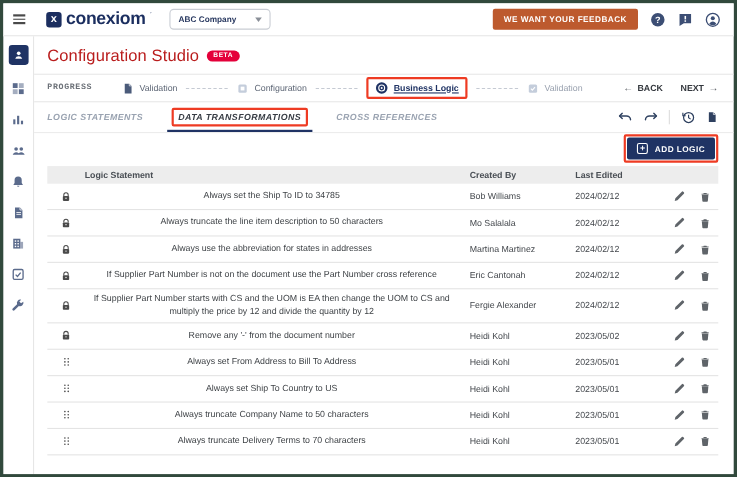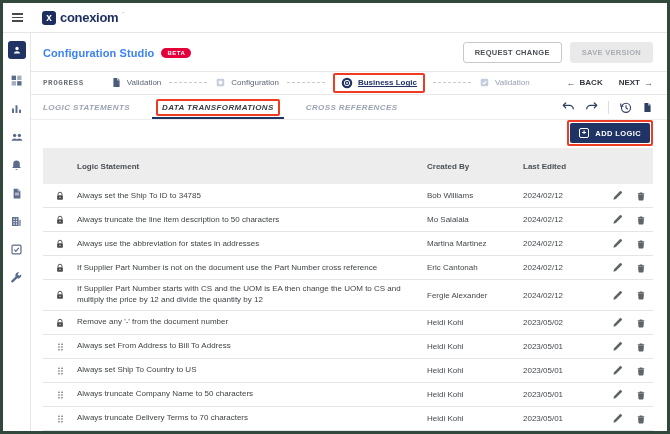--- a/index.html
+++ b/index.html
@@ -13,39 +13,39 @@
   }
   svg { display: block; }
 
   
   .topbar { height: 30px; display: flex; align-items: center; border-bottom: 1px solid #e6e6e6; background: #fff; }
   .hamburger { width: 28px; display: flex; justify-content: center; cursor: pointer; }
   .hamburger .bars { width: 11px; }
   .hamburger .bars i { display: block; height: 1.5px; background: #4a4a4a; margin: 2px 0; }
   .brand { display: flex; align-items: center; gap: 4px; margin-left: 11px; }
   .brand-mark { width: 14px; height: 14px; background: #1b2e5f; border-radius: 3px; color: #fff; font-size: 10px; font-weight: bold; display: flex; align-items: center; justify-content: center; line-height: 1; }
-  .brand-name { color: #1b2e5f; font-size: 13px; font-weight: 700; letter-spacing: -0.3px; }
+  .brand-name { color: #1b2e5f; font-size: 16px; font-weight: 700; letter-spacing: -0.3px; }
   .brand-tm { color: #1b2e5f; font-size: 6px; vertical-align: top; position: relative; top: -4px; }
   .company-select { margin-left: 16px; height: 19px; min-width: 92px; border: 1px solid #c9cdd4; border-radius: 4px; display: flex; align-items: center; justify-content: space-between; padding: 0 7px; cursor: pointer; }
   .company-select .val { font-size: 7.5px; font-weight: bold; color: #27375f; }
   .caret-down { width: 0; height: 0; border-left: 3.5px solid transparent; border-right: 3.5px solid transparent; border-top: 4px solid #8a8f98; margin-left: 8px; }
   .topbar-right { margin-left: auto; display: flex; align-items: center; gap: 11px; padding-right: 12px; }
   .feedback-btn { background: #bd5a2e; color: #fff; border: none; font-family: inherit; font-size: 7.5px; font-weight: bold; letter-spacing: 0.4px; padding: 5px 10px; border-radius: 2px; cursor: pointer; }
   .tb-icon { color: #3c4e74; cursor: pointer; }
 
   
   .shell { display: flex; height: 398px; }
   .sidebar { width: 28px; border-right: 1px solid #e6e6e6; display: flex; flex-direction: column; align-items: center; padding-top: 8px; gap: 15px; }
   .side-icon { color: #5b6b8c; cursor: pointer; display: flex; align-items: center; justify-content: center; }
   .side-icon.active { background: #1f3364; color: #fff; width: 18px; height: 18px; border-radius: 3px; }
   .main { flex: 1; display: flex; flex-direction: column; }
 
   
   .title-row { display: flex; align-items: center; padding: 9px 14px 8px 12px; }
-  .page-title { font-size: 11px; font-weight: 700; color: #3b82f6; letter-spacing: 0.1px; }
+  .page-title { font-size: 15px; font-weight: 400; color: #b91c1c; letter-spacing: 0.1px; }
   .beta-badge { background: #e4003a; color: #fff; font-size: 6px; font-weight: bold; letter-spacing: 0.5px; border-radius: 7px; padding: 2px 6px; margin-left: 7px; }
   .title-actions { margin-left: auto; display: flex; gap: 8px; }
   .btn-outline { background: #fff; border: 1px solid #c8c8c8; border-radius: 3px; font-family: inherit; font-size: 7.5px; font-weight: bold; letter-spacing: 0.3px; color: #4a4e55; padding: 5px 11px; cursor: pointer; }
   .btn-disabled { background: #e9e9e9; border: 1px solid #e9e9e9; border-radius: 3px; font-family: inherit; font-size: 7.5px; font-weight: bold; letter-spacing: 0.3px; color: #a9adb3; padding: 5px 11px; }
 
   
   .progress-row { height: 26px; border-top: 1px solid #e8e8e8; border-bottom: 1px solid #e8e8e8; display: flex; align-items: center; padding: 0 14px 0 12px; }
   .progress-label { font-size: 7.5px; font-weight: bold; color: #6b7077; letter-spacing: 0.6px; font-family: Liberation Mono, monospace; }
   .steps { flex: 1; display: flex; align-items: center; justify-content: center; }
   .step { display: flex; align-items: center; gap: 5px; cursor: pointer; }
@@ -73,44 +73,71 @@
 
   
   .addlogic-row { height: 28px; display: flex; justify-content: flex-end; align-items: center; padding-right: 14px; }
   .addlogic-annotation { display: inline-flex; padding: 1px; }
   .add-logic-btn { background: #1f3364; color: #fff; border: none; font-family: inherit; font-size: 7.5px; font-weight: bold; letter-spacing: 0.4px; padding: 5px 9px; border-radius: 2px; display: flex; align-items: center; gap: 6px; cursor: pointer; }
   .plus-box { width: 10px; height: 10px; border: 1px solid #fff; border-radius: 2px; display: flex; align-items: center; justify-content: center; font-size: 8px; line-height: 1; font-weight: bold; }
 
   
   .table { margin: 2px 14px 0 12px; }
   .thead, .trow { display: grid; grid-template-columns: 34px 1fr 96px 82px 24px 24px; align-items: center; }
-  .thead { background: #ededed; height: 36px; font-size: 8px; font-weight: bold; color: #4a4f55; }
+  .thead { background: #ededed; height: 16px; font-size: 8px; font-weight: bold; color: #4a4f55; }
   .trow { min-height: 24px; border-bottom: 1px solid #e4e4e4; font-size: 8px; color: #3f4347; }
   .cell { padding-right: 6px; }
   .icon-cell { display: flex; justify-content: center; padding-right: 0; color: #4a4a4a; }
-  .stmt { line-height: 1.35; padding: 4px 10px 4px 0; }
+  .stmt { line-height: 1.35; padding: 4px 10px 4px 0; text-align: center; }
   .created, .edited { color: #44484d; }
   .act { display: flex; justify-content: center; color: #5f6469; cursor: pointer; padding-right: 0; }
 </style>
 </head>
 <body>
 
 <div class="topbar">
   <div class="hamburger">
       <div class="bars">
         <i></i>
         <i></i>
         <i></i>
       </div>
     </div>
   <div class="brand">
     <span class="brand-mark">x</span>
     <span class="brand-name">conexiom</span>
     <span class="brand-tm">´</span>
   </div>
+  <div class="company-select">
+    <span class="val">ABC Company</span>
+    <span class="caret-down"></span>
+  </div>
+  <div class="topbar-right">
+    <button class="feedback-btn">WE WANT YOUR FEEDBACK</button>
+    <span class="tb-icon">
+      <svg viewBox="0 0 16 16" width="14" height="14">
+          <circle cx="8" cy="8" r="7" fill="currentColor"></circle>
+          <text x="8" y="11.4" font-size="9.5" font-weight="bold" fill="#fff" text-anchor="middle" font-family="Liberation Sans, sans-serif">?</text>
+        </svg>
+    </span>
+    <span class="tb-icon">
+      <svg viewBox="0 0 16 16" width="14" height="14">
+          <path d="M2 2h12v9.5H6.5L2 14.5z" fill="currentColor"></path>
+          <rect x="7.2" y="4" width="1.6" height="3.6" fill="#fff"></rect>
+          <rect x="7.2" y="8.5" width="1.6" height="1.6" fill="#fff"></rect>
+        </svg>
+    </span>
+    <span class="tb-icon">
+      <svg viewBox="0 0 16 16" width="14" height="14">
+          <circle cx="8" cy="8" r="6.7" fill="none" stroke="currentColor" stroke-width="1.4"></circle>
+          <circle cx="8" cy="6.3" r="2.1" fill="currentColor"></circle>
+          <path d="M4.3 12.3c.8-1.7 2.1-2.6 3.7-2.6s2.9.9 3.7 2.6a6.7 6.7 0 0 1-7.4 0z" fill="currentColor"></path>
+        </svg>
+    </span>
+  </div>
 </div>
 
 <div class="shell">
 
   <div class="sidebar">
     <span class="side-icon active">
       <svg viewBox="0 0 16 16" width="12" height="12">
           <circle cx="8" cy="6" r="2.2" fill="currentColor"></circle>
           <path d="M3.8 12.6c.6-2 2.2-3 4.2-3s3.6 1 4.2 3z" fill="currentColor"></path>
         </svg>
@@ -173,24 +200,20 @@
       <svg viewBox="0 0 16 16" width="13" height="13">
           <path d="M13.8 4.2a3.8 3.8 0 0 1-5 4.6l-4.9 4.9a1.4 1.4 0 0 1-2-2l4.9-4.9a3.8 3.8 0 0 1 4.6-5L9.3 3.9l1.9 1.9z" fill="currentColor"></path>
         </svg>
     </span>
   </div>
 
   <div class="main">
     <div class="title-row">
       <span class="page-title">Configuration Studio</span>
       <span class="beta-badge">BETA</span>
-      <div class="title-actions">
-        <button class="btn-outline">REQUEST CHANGE</button>
-        <button class="btn-disabled">SAVE VERSION</button>
-      </div>
     </div>
 
     <div class="progress-row">
       <span class="progress-label">PROGRESS</span>
       <div class="steps">
         <div class="step done">
           <span style="color:#4b5b7a">
             <svg viewBox="0 0 16 16" width="11" height="11">
                 <path d="M3.5 1.5h6l3 3v10h-9z" fill="currentColor"></path>
                 <path d="M9.5 1.5v3h3" fill="none" stroke="#fff" stroke-width="0.9"></path>

